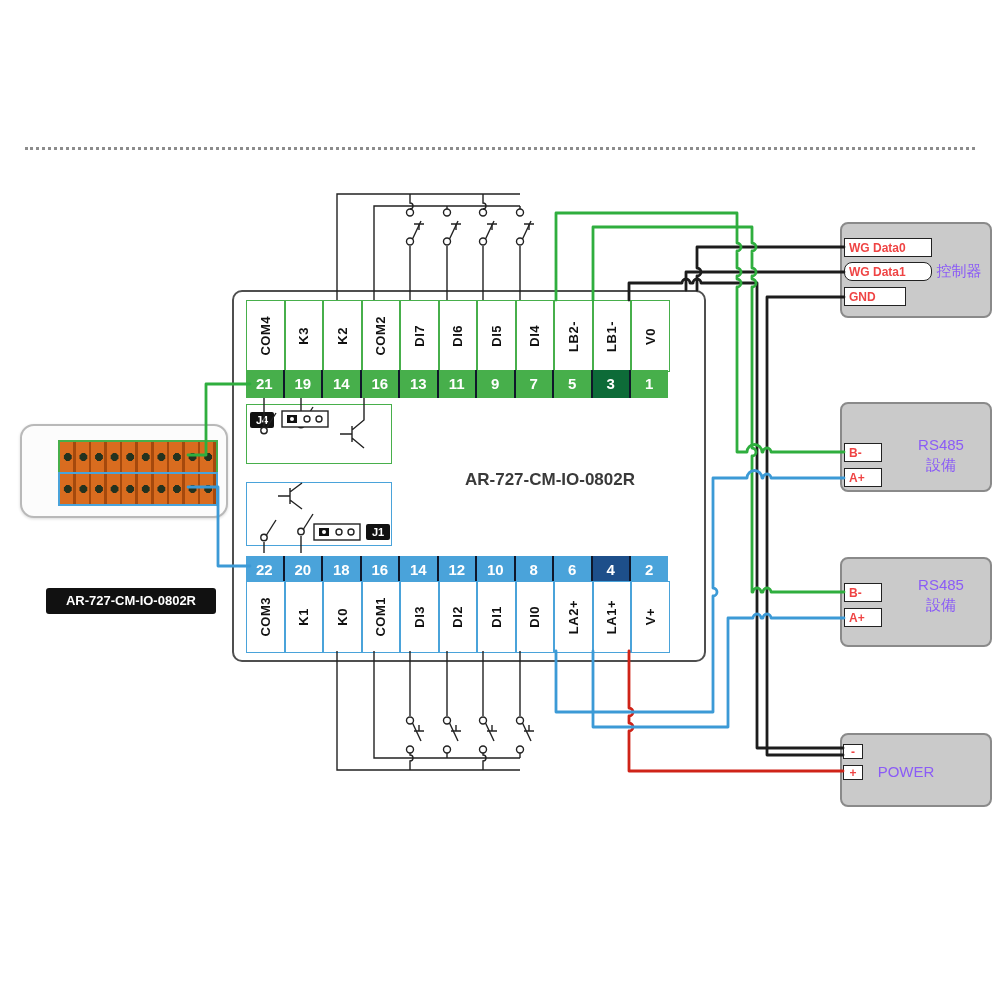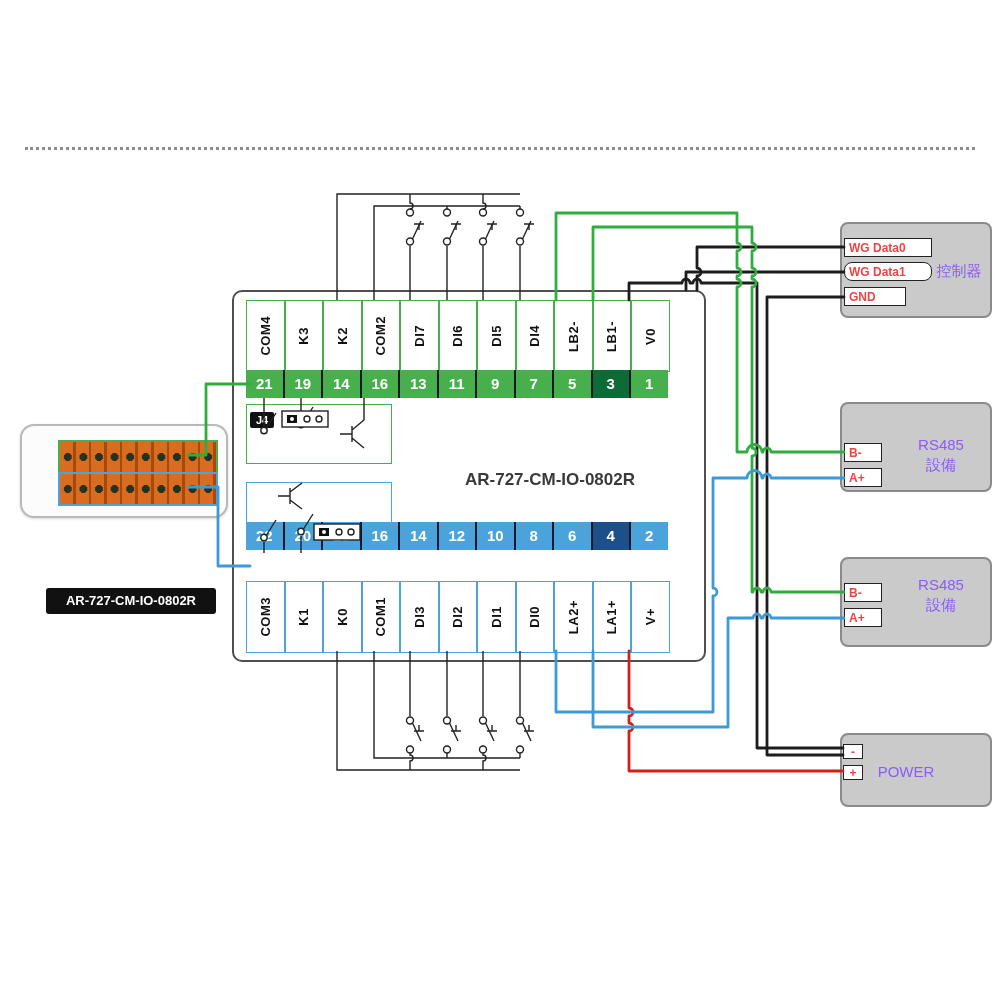--- a/index.html
+++ b/index.html
@@ -6,21 +6,21 @@
   #canvas{position:relative;width:1000px;height:1000px;background:#fff;
           font-family:"Liberation Sans","DejaVu Sans",sans-serif;overflow:hidden;}
   .abs{position:absolute;box-sizing:border-box;}
   
   .dotted-rule{top:147px;left:25px;width:950px;border-top:3px dotted #8c8c8c;height:0;}
   
   .device{left:232px;top:290px;width:474px;height:372px;border:2px solid #4f4f4f;border-radius:10px;background:#fff;}
   .row{position:absolute;left:246px;display:flex;}
   .lrow-top{top:300px;height:70px;}
   .nrow-top{top:370px;height:28px;}
-  .nrow-bot{top:522px;height:20px;}
+  .nrow-bot{top:556px;height:20px;}
   .lrow-bot{top:581px;height:70px;}
   .tcell{width:36.5px;height:70px;background:#fff;display:flex;align-items:center;justify-content:center;
          font-size:13px;font-weight:700;color:#111;}
   .tcell span{writing-mode:vertical-rl;transform:rotate(180deg);letter-spacing:.5px;}
   .tcell.gb{border:1px solid #47af4b;}
   .tcell.bb{border:1px solid #4aa3da;}
   .ncell{width:36.5px;height:28px;line-height:28px;text-align:center;color:#fff;font-size:15px;font-weight:700;
          border-right:2px solid #0f172a;}
   .ncell:last-child{border-right:none;}
   .ncell.g{background:#47af4b;}

